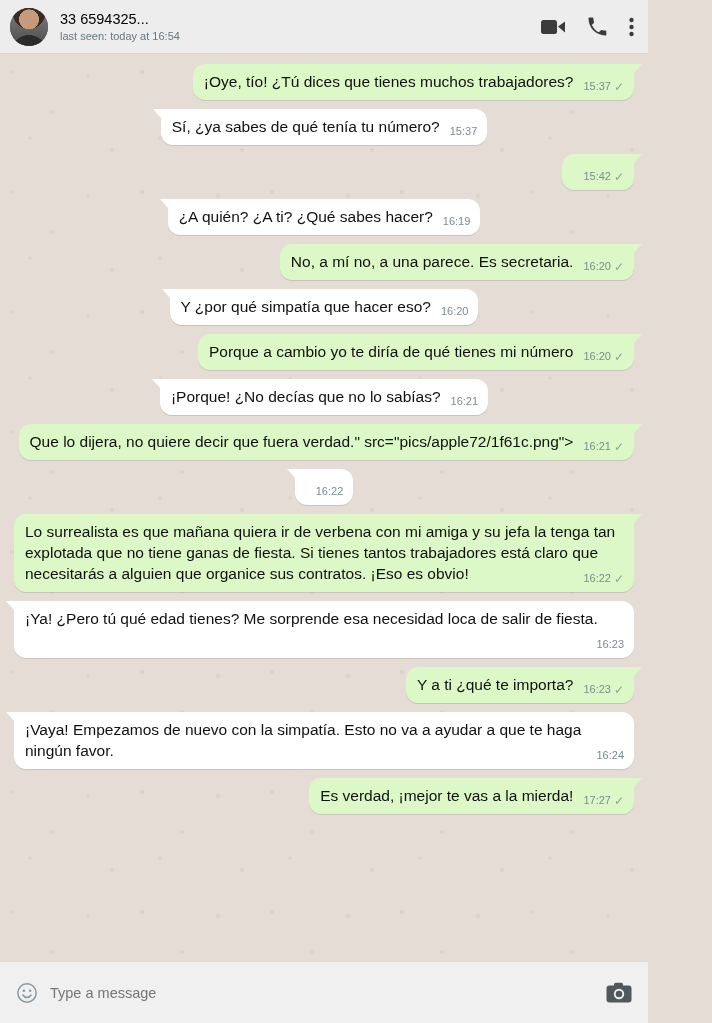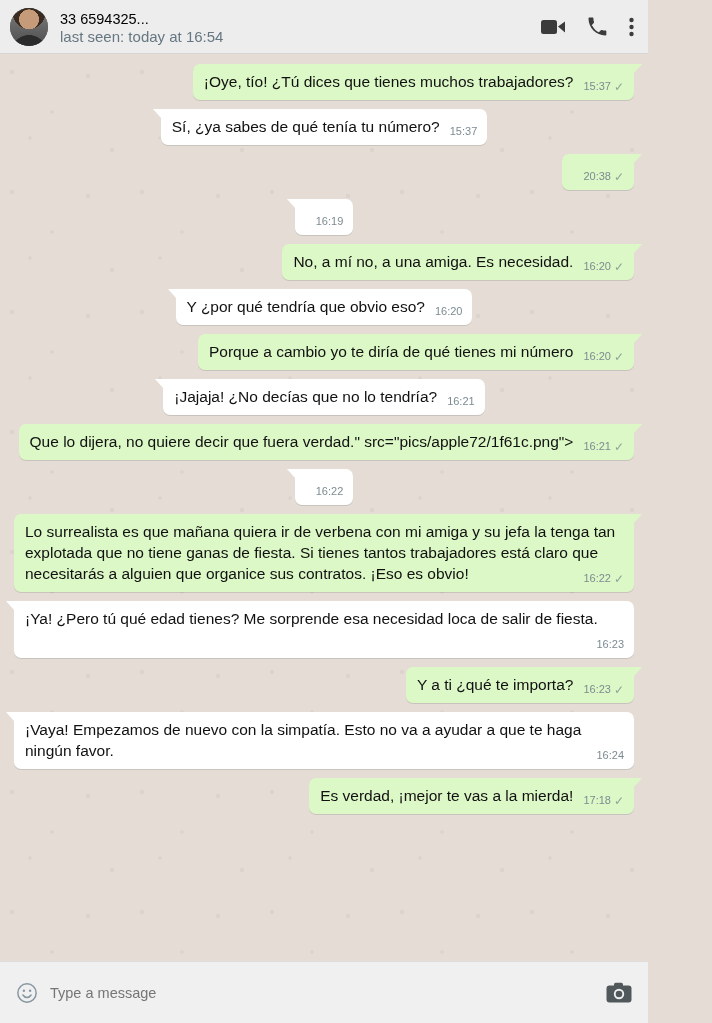--- a/index.html
+++ b/index.html
@@ -59,21 +59,21 @@
   }
   .contact-name {
     font-size: 14.5px;
     color: #000;
     line-height: 18px;
     white-space: nowrap;
     overflow: hidden;
     text-overflow: ellipsis;
   }
   .contact-status {
-    font-size: 15px;
+    font-size: 11px;
     color: #667781;
     line-height: 15px;
     margin-top: 1px;
   }
   .header-actions {
     display: flex;
     align-items: center;
     gap: 22px;
     color: #3b3b3b;
     margin-left: 10px;
@@ -107,21 +107,21 @@
     flex-direction: column;
     gap: 9px;
   }
   .row { display: flex; width: 100%; }
   .row.in  { justify-content: center; }
   .row.out { justify-content: flex-end; }
 
   .bubble {
     position: relative;
     max-width: 640px;
-    border-radius: 7px;
+    border-radius: 12px;
     padding: 7px 10px 7px 11px;
     font-size: 15.5px;
     line-height: 21px;
     color: #111;
     box-shadow: 0 1px 0.5px rgba(11,20,26,.13);
     word-wrap: break-word;
   }
   .bubble.in  { background: #ffffff; border-top-left-radius: 0; }
   .bubble.out { background: #dcf8c6; border-top-right-radius: 0; }
 
@@ -230,48 +230,48 @@
               <span class="ticks">✓</span>
             </span></div>
         </div>
         <div class="row in">
           <div class="bubble in"><span class="txt">Sí, ¿ya sabes de qué tenía tu número?</span><span class="meta">
               <span>15:37</span>
             </span></div>
         </div>
         <div class="row out">
           <div class="bubble out"><span class="meta">
-              <span>20:38</span>
-              <span class="ticks">✓</span>
-            </span></div>
-        </div>
-        <div class="row in">
-          <div class="bubble in"><span class="meta">
+              <span>15:42</span>
+              <span class="ticks">✓</span>
+            </span></div>
+        </div>
+        <div class="row in">
+          <div class="bubble in"><span class="txt">¿A quién? ¿A ti? ¿Qué sabes hacer?</span><span class="meta">
               <span>16:19</span>
             </span></div>
         </div>
         <div class="row out">
-          <div class="bubble out"><span class="txt">No, a mí no, a una amiga. Es necesidad.</span><span class="meta">
+          <div class="bubble out"><span class="txt">No, a mí no, a una parece. Es secretaria.</span><span class="meta">
               <span>16:20</span>
               <span class="ticks">✓</span>
             </span></div>
         </div>
         <div class="row in">
-          <div class="bubble in"><span class="txt">Y ¿por qué tendría que obvio eso?</span><span class="meta">
+          <div class="bubble in"><span class="txt">Y ¿por qué simpatía que hacer eso?</span><span class="meta">
               <span>16:20</span>
             </span></div>
         </div>
         <div class="row out">
           <div class="bubble out"><span class="txt">Porque a cambio yo te diría de qué tienes mi número</span><span class="meta">
               <span>16:20</span>
               <span class="ticks">✓</span>
             </span></div>
         </div>
         <div class="row in">
-          <div class="bubble in"><span class="txt">¡Jajaja! ¿No decías que no lo tendría?</span><span class="meta">
+          <div class="bubble in"><span class="txt">¡Porque! ¿No decías que no lo sabías?</span><span class="meta">
               <span>16:21</span>
             </span></div>
         </div>
         <div class="row out">
           <div class="bubble out"><span class="txt">Que lo dijera, no quiere decir que fuera verdad." src="pics/apple72/1f61c.png"&gt;</span><span class="meta">
               <span>16:21</span>
               <span class="ticks">✓</span>
             </span></div>
         </div>
         <div class="row in">
@@ -296,21 +296,21 @@
               <span class="ticks">✓</span>
             </span></div>
         </div>
         <div class="row in">
           <div class="bubble in"><span class="txt">¡Vaya! Empezamos de nuevo con la simpatía. Esto no va a ayudar a que te haga ningún favor.</span><span class="meta">
               <span>16:24</span>
             </span></div>
         </div>
         <div class="row out">
           <div class="bubble out"><span class="txt">Es verdad, ¡mejor te vas a la mierda!</span><span class="meta">
-              <span>17:18</span>
+              <span>17:27</span>
               <span class="ticks">✓</span>
             </span></div>
         </div>
       </div>
   </div>
 
   <div class="footer">
     <span class="emoji-btn">
       <svg width="22" height="22" viewBox="0 0 24 24" aria-hidden="true">
         <circle cx="12" cy="12" r="10" fill="none" stroke="#8696a0" stroke-width="1.6"></circle>

